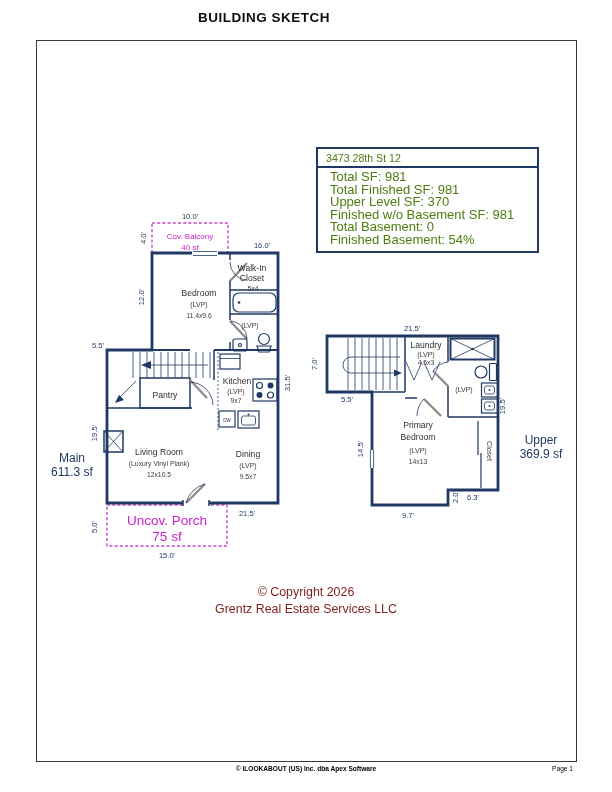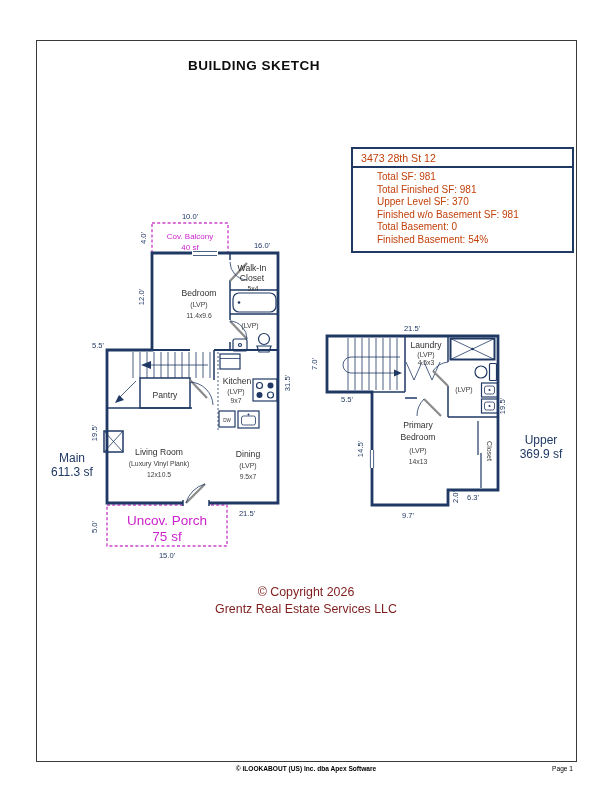--- a/index.html
+++ b/index.html
@@ -1,25 +1,25 @@
 <!DOCTYPE html>
 <html><head>
 <meta charset="utf-8">
 <style>
   html,body{margin:0;padding:0;}
   body{
     width:612px;height:792px;background:#ffffff;position:relative;overflow:hidden;
     font-family:"Liberation Sans", sans-serif;
   }
   .page-border{position:absolute;left:36px;top:40px;width:539px;height:720px;border:1px solid #3a3a3a;}
-  .doc-title{position:absolute;top:10px;left:0;width:508px;text-align:center;
-    font-size:13.5px;font-weight:bold;letter-spacing:.5px;color:#0d0d0d;margin-top:48px;}
-  .info-box{position:absolute;left:316px;top:147px;width:219px;border:2px solid #1F3864;background:#fff;color:#c2410c;margin-left:35px;}
+  .doc-title{position:absolute;top:10px;left:10px;width:508px;text-align:center;
+    font-size:13.5px;font-weight:bold;letter-spacing:.5px;color:#0d0d0d;}
+  .info-box{position:absolute;left:316px;top:147px;width:219px;border:2px solid #1F3864;background:#fff;color:#4d7c0f;}
   .info-address{padding:3px 8px 2px 8px;border-bottom:2px solid #1F3864;font-size:10.6px;line-height:12.4px;}
-  .info-stats{padding:3px 8px 5px 24px;font-size:10px;line-height:12.5px;}
+  .info-stats{padding:3px 8px 5px 12px;font-size:13px;line-height:12.5px;}
   .copyright{position:absolute;top:584px;left:0;width:612px;text-align:center;font-size:12.4px;line-height:16.6px;color:#7f1d1d;}
   .footer{position:absolute;top:765px;left:0;width:612px;font-size:6.6px;color:#000;}
   .footer .f-left{position:absolute;left:0;width:612px;text-align:center;font-weight:bold;}
   .footer .f-right{position:absolute;right:39px;}
   svg.plan{position:absolute;left:0;top:0;}
   
   .wall{stroke:#1F3864;fill:none;}
   .w3{stroke-width:2.8;} .w2{stroke-width:2.2;} .w15{stroke-width:1.5;}
   .fix{stroke:#1F3864;fill:none;stroke-width:1.2;}
   .thin{stroke:#1F3864;fill:none;stroke-width:.8;}

